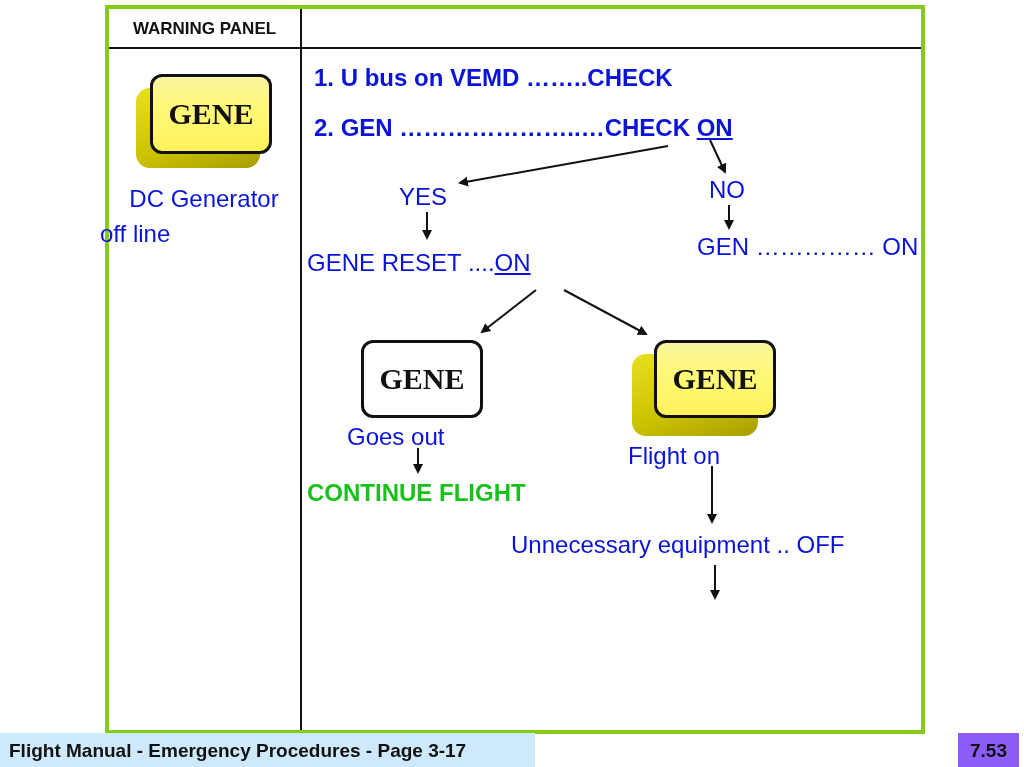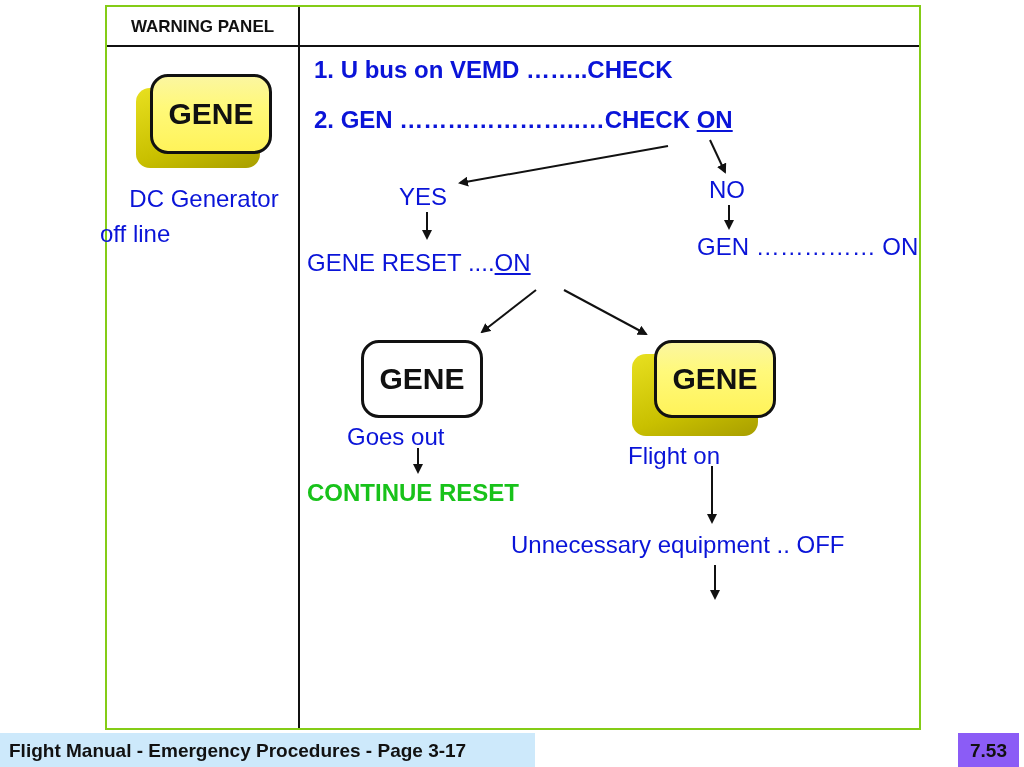--- a/index.html
+++ b/index.html
@@ -1,31 +1,31 @@
 <!DOCTYPE html>
 <html><head>
 <meta charset="utf-8">
 <style>
   html, body { margin:0; padding:0; }
   body { width:1024px; height:767px; background:#ffffff; position:relative; overflow:hidden; font-family:"Liberation Sans", sans-serif; }
-  .table { position:absolute; left:105px; top:5px; width:812px; height:721px; border:2px solid #84cc16; box-sizing:content-box; }
+  .table { position:absolute; left:105px; top:5px; width:812px; height:721px; border:4px solid #84cc16; box-sizing:content-box; }
   .vdiv { position:absolute; left:191px; top:0; width:2px; height:100%; background:#111; }
   .hdiv { position:absolute; left:0; top:38px; width:100%; height:2px; background:#111; }
   .hdr { position:absolute; top:0; height:38px; line-height:40px; text-align:center; font-weight:bold; font-size:17px; color:#111; }
   .hdr.left { left:0; width:191px; }
   .hdr.right { left:193px; width:619px; }
   .abs { position:absolute; white-space:nowrap; }
   .blue { color:#0a14d8; }
   .bold { font-weight:bold; }
-  .t24 { font-size:24px; }
+  .t24 { font-size:24px;margin-top:8px; }
   .t22 { font-size:24px; }
   .u { text-decoration:underline; }
   .green { color:#18c21a; font-weight:bold; font-size:24px; }
   .gene-box { position:absolute; width:118px; height:76px; }
-  .gene-face { position:absolute; right:0; top:0; width:116px; height:74px; border:3px solid #111; border-radius:18px; box-sizing:border-box; display:flex; align-items:center; justify-content:center; font-weight:bold; font-size:30px; color:#111; }
+  .gene-face { position:absolute; right:0; top:0; width:116px; height:74px; border:3px solid #111; border-radius:12px; box-sizing:border-box; display:flex; align-items:center; justify-content:center; font-weight:bold; font-size:30px; color:#111;font-family:Liberation Serif, serif; }
   .gene-face.lit { background:linear-gradient(180deg,#fbf6a0 0%, #fff97a 40%, #fff35a 100%); }
   .gene-face.off { background:#fff; }
   .gene-shadow { position:absolute; left:0; top:10px; width:116px; height:72px; border-radius:14px; background:linear-gradient(160deg,#e8e020 0%, #c9c000 60%, #a89e00 100%); }
   svg.arrows { position:absolute; left:0; top:0; width:1024px; height:767px; pointer-events:none; }
   .footer-left { position:absolute; left:0; top:733px; width:535px; height:34px; background:#cde9fb; font-weight:bold; font-size:19px; line-height:36px; padding-left:9px; box-sizing:border-box; color:#111; }
   .footer-right { position:absolute; left:958px; top:733px; width:61px; height:34px; background:#8b5cf6; font-weight:bold; font-size:19px; line-height:36px; text-align:center; color:#111; }
 </style>
 </head>
 <body>
 
@@ -56,21 +56,21 @@
   <span>GENE RESET ....</span><span class="u">ON</span>
 </div>
 <div class="abs blue t22" style="left:649px; top:233px;margin-left:48px;">GEN …………… ON</div>
 
 <div class="gene-box" style="left:361px; top:340px; width:122px; height:80px;">
   <div class="gene-face off" style="width:122px; height:78px;">
     <span>GENE</span>
   </div>
 </div>
 <div class="abs blue t22" style="left:347px; top:423px;">Goes out</div>
-<div class="abs green" style="left:307px; top:479px;">CONTINUE RESET</div>
+<div class="abs green" style="left:307px; top:479px;">CONTINUE FLIGHT</div>
 
 <div class="gene-box" style="left:632px; top:340px; width:144px; height:96px;">
   <div class="gene-shadow" style="left:0; top:14px; width:126px; height:82px;"></div>
   <div class="gene-face lit" style="width:122px; height:78px;">
     <span>GENE</span>
   </div>
 </div>
 <div class="abs blue t22" style="left:628px; top:442px;">Flight on</div>
 <div class="abs blue t22" style="left:511px; top:531px;">Unnecessary equipment .. OFF</div>
 

